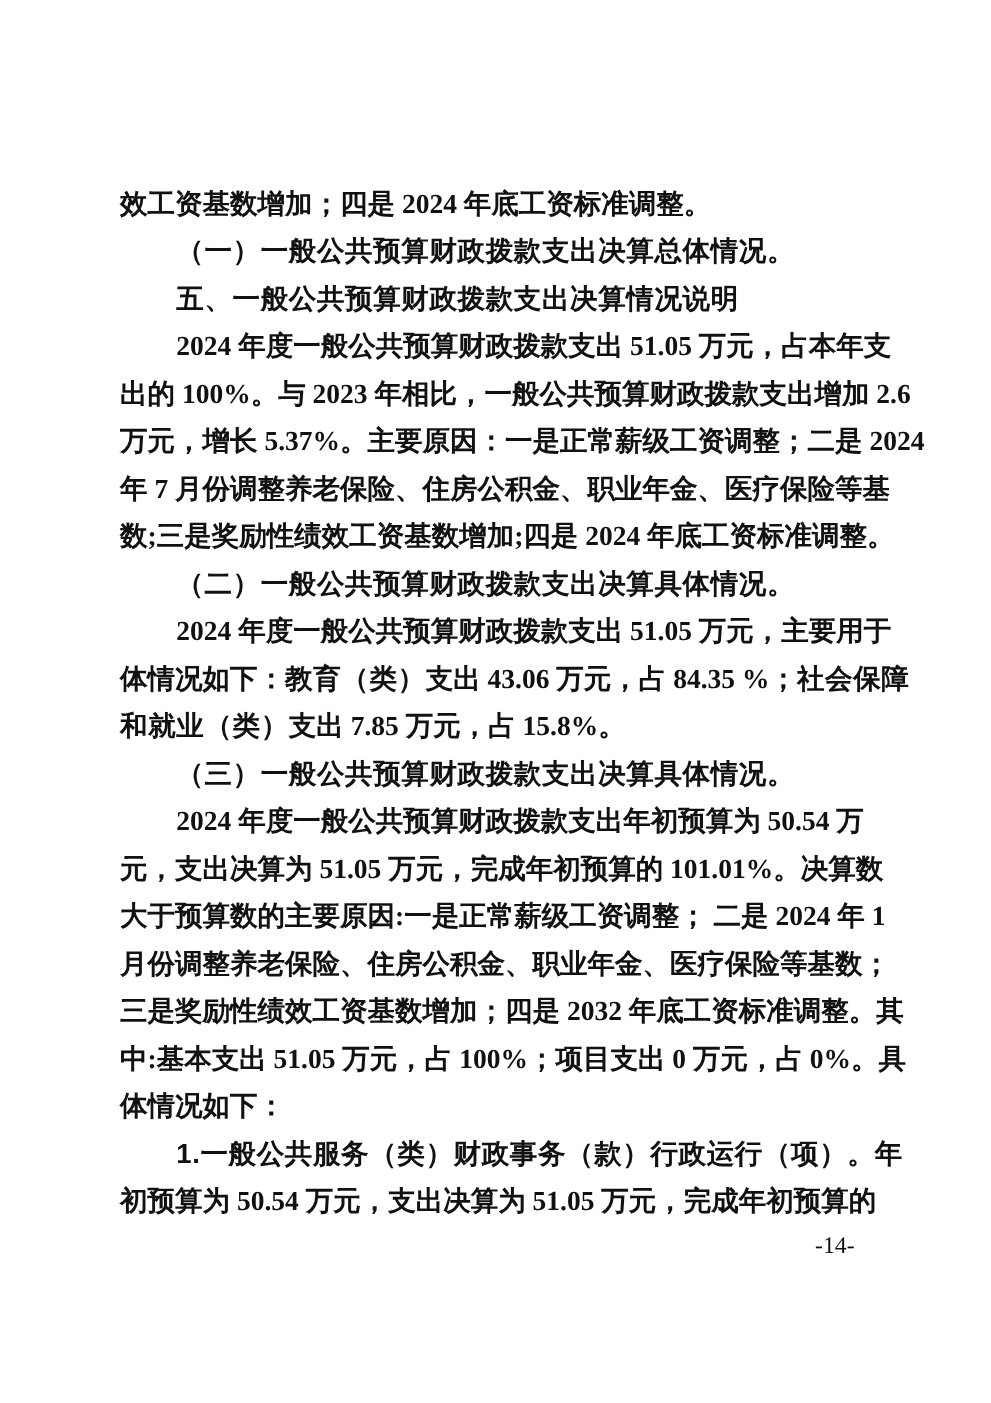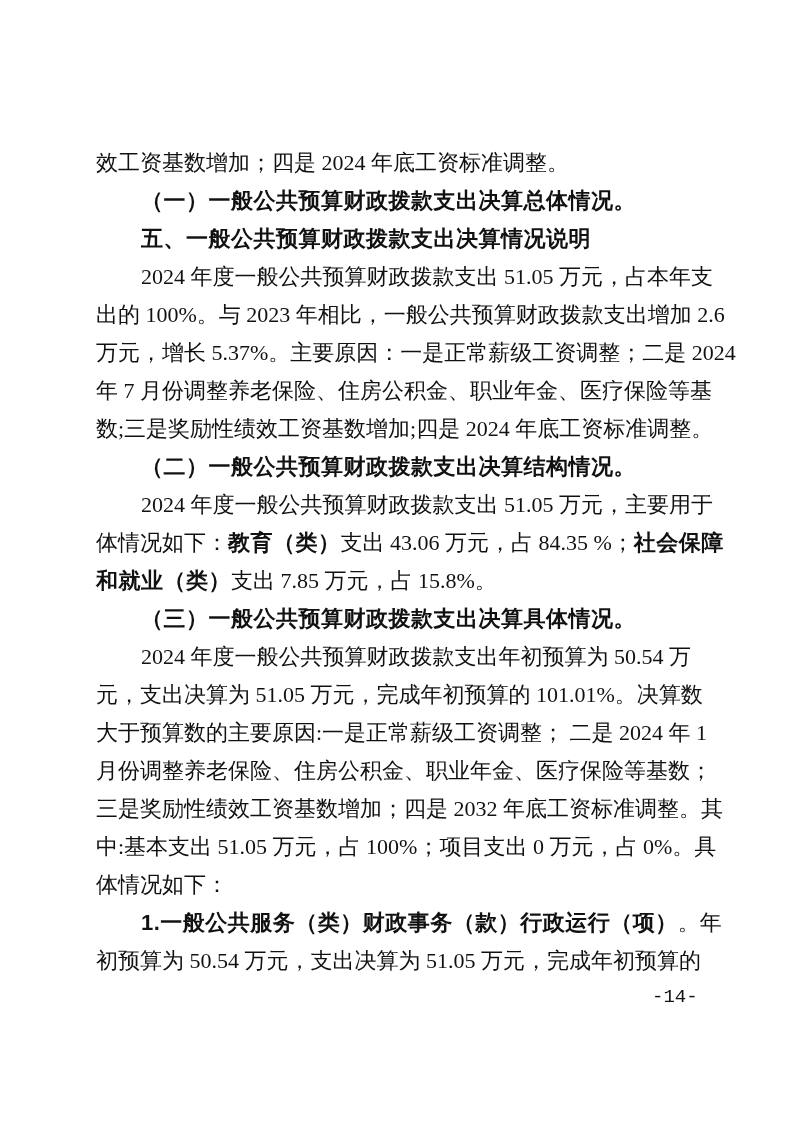--- a/index.html
+++ b/index.html
@@ -25,50 +25,50 @@
   .line {
     font-size: 22px;
     line-height: 38px;
     height: 38px;
     white-space: nowrap;
     text-align: left;
   }
   .line.indent {
     text-indent: 45px;
   }
-  .run { font-weight: normal; }
+  .run { font-weight: bold; }
   .run.bold {
     font-weight: bold;
     font-family: "Liberation Sans", "DejaVu Sans", sans-serif;
     letter-spacing: 0.5px;
   }
   .pagenum {
     position: absolute;
     left: 652px;
     top: 985px;
     font-size: 19px;
     line-height: 24px;
     color: #111111;
-    font-family: Liberation Mono, monospace;
+    font-family: Liberation Serif, serif;
   }
 </style>
 </head>
 <body>
 
 <div class="page">
   <div class="textblock">
       <div class="line"><span class="run">效工资基数增加；四是 2024 年底工资标准调整。</span></div>
       <div class="line indent"><span class="run bold">（一）一般公共预算财政拨款支出决算总体情况。</span></div>
       <div class="line indent"><span class="run bold">五、一般公共预算财政拨款支出决算情况说明</span></div>
       <div class="line indent"><span class="run">2024 年度一般公共预算财政拨款支出 51.05 万元，占本年支</span></div>
       <div class="line"><span class="run">出的 100%。与 2023 年相比，一般公共预算财政拨款支出增加 2.6</span></div>
       <div class="line"><span class="run">万元，增长 5.37%。主要原因：一是正常薪级工资调整；二是 2024</span></div>
       <div class="line"><span class="run">年 7 月份调整养老保险、住房公积金、职业年金、医疗保险等基</span></div>
       <div class="line"><span class="run">数;三是奖励性绩效工资基数增加;四是 2024 年底工资标准调整。</span></div>
-      <div class="line indent"><span class="run bold">（二）一般公共预算财政拨款支出决算结构情况。</span></div>
+      <div class="line indent"><span class="run bold">（二）一般公共预算财政拨款支出决算具体情况。</span></div>
       <div class="line indent"><span class="run">2024 年度一般公共预算财政拨款支出 51.05 万元，主要用于</span></div>
       <div class="line"><span class="run">体情况如下：</span><span class="run bold">教育（类）</span><span class="run">支出 43.06 万元，占 84.35 %；</span><span class="run bold">社会保障</span></div>
       <div class="line"><span class="run bold">和就业（类）</span><span class="run">支出 7.85 万元，占 15.8%。</span></div>
       <div class="line indent"><span class="run bold">（三）一般公共预算财政拨款支出决算具体情况。</span></div>
       <div class="line indent"><span class="run">2024 年度一般公共预算财政拨款支出年初预算为 50.54 万</span></div>
       <div class="line"><span class="run">元，支出决算为 51.05 万元，完成年初预算的 101.01%。决算数</span></div>
       <div class="line"><span class="run">大于预算数的主要原因:一是正常薪级工资调整； 二是 2024 年 1</span></div>
       <div class="line"><span class="run">月份调整养老保险、住房公积金、职业年金、医疗保险等基数；</span></div>
       <div class="line"><span class="run">三是奖励性绩效工资基数增加；四是 2032 年底工资标准调整。其</span></div>
       <div class="line"><span class="run">中:基本支出 51.05 万元，占 100%；项目支出 0 万元，占 0%。具</span></div>

